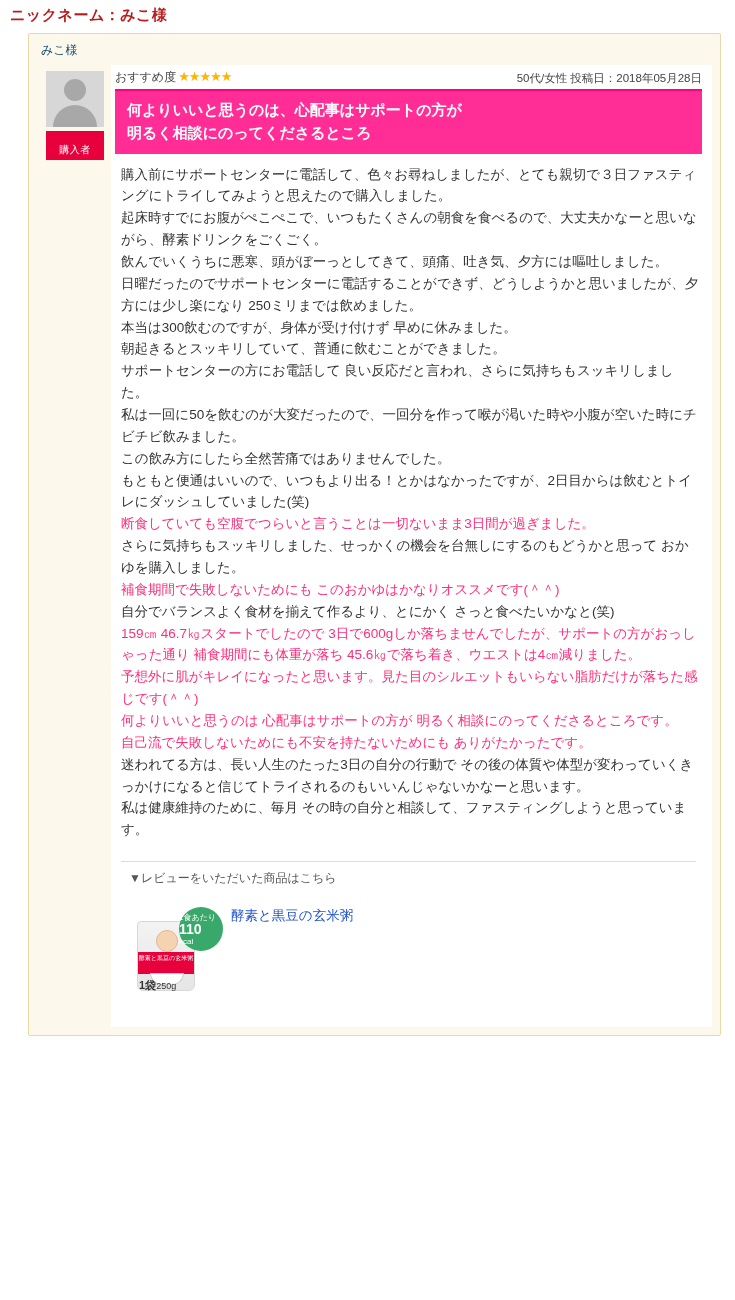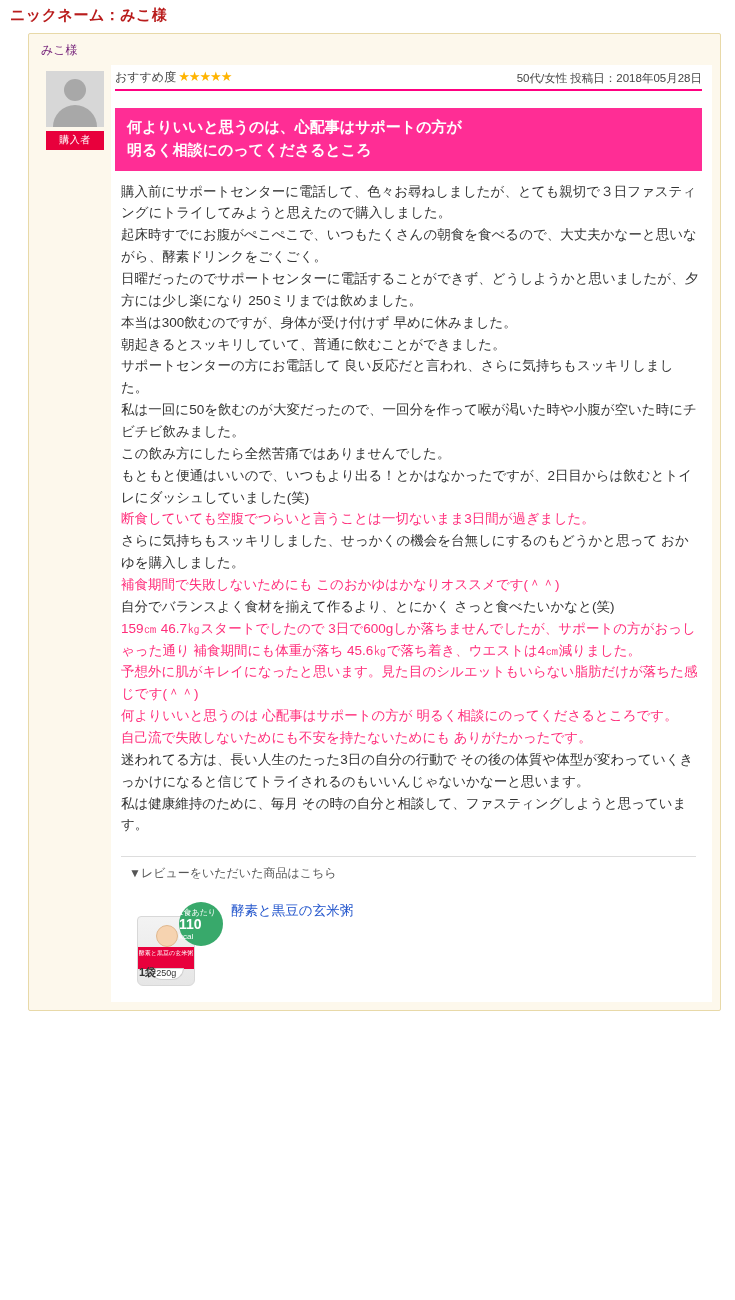--- a/index.html
+++ b/index.html
@@ -28,21 +28,21 @@
   }
   .review-card {
     margin: 0 14px 0 28px;
     border: 1px solid #e8d9a8;
     background: #fdf8ec;
     border-radius: 2px;
     box-sizing: border-box;
   }
   .card-header {
     font-size: 12px;
-    color: #701a75;
+    color: #0c4a6e;
     padding: 8px 10px 6px 12px;
   }
   .card-body {
     display: flex;
     background: #ffffff;
     margin: 0 8px 8px 8px;
     border: 0;
     box-sizing: border-box;
   }
   .avatar-col {
@@ -76,29 +76,29 @@
     border-radius: 22px 22px 0 0;
     background: #a8a8a8;
     left: 7px;
     top: 34px;
   }
   .buyer-badge {
     margin-top: 4px;
     background: #e8003c;
     color: #ffffff;
     font-size: 10px;
-    padding: 2px 0 3px 0;
+    padding: 12px 0 3px 0;
     width: 58px;
     margin-left: auto;
     margin-right: auto;
     letter-spacing: 0.5px;
   }
   .content-col {
     flex: 1;
-    padding: 4px 10px 0 4px;
+    padding: 4px 10px 20px 4px;
     box-sizing: border-box;
     background: #ffffff;
     min-width: 0;
   }
   .meta-row {
     display: flex;
     align-items: flex-end;
     justify-content: space-between;
     border-bottom: 2px solid #ff0080;
     padding-bottom: 3px;
@@ -120,21 +120,21 @@
     color: #444444;
     white-space: nowrap;
   }
   .title-band {
     background: #ff2d95;
     color: #ffffff;
     font-size: 15px;
     font-weight: bold;
     line-height: 1.55;
     padding: 7px 12px 9px 12px;
-    margin-top: 17px;
+    margin-top: 0;
   }
   .title-band .tline { display: block; }
   .review-text {
     font-size: 13.5px;
     line-height: 1.62;
     color: #333333;
     padding: 10px 2px 6px 6px;
   }
   .review-text p {
     margin: 0 0 0 0;
@@ -225,21 +225,21 @@
   }
   .kcal-badge .big {
     display: block;
     font-size: 14px;
     font-weight: bold;
     line-height: 1.05;
   }
   .bag-tag {
     position: absolute;
     left: 10px;
-    bottom: 8px;
+    bottom: 0;
     font-size: 9px;
     color: #333333;
     margin-top: 17px;
   }
   .bag-tag b { font-size: 11px; }
   .product-name {
     font-size: 13.5px;
     color: #2255cc;
     text-decoration: none;
     padding-top: 2px;
@@ -278,20 +278,21 @@
         </div>
 
         <div class="title-band">
           <span class="tline">何よりいいと思うのは、心配事はサポートの方が</span>
           <span class="tline">明るく相談にのってくださるところ</span>
         </div>
 
         <div class="review-text" id="review-text">
             <p class="">購入前にサポートセンターに電話して、色々お尋ねしましたが、とても親切で３日ファスティングにトライしてみようと思えたので購入しました。</p>
             <p class="">起床時すでにお腹がぺこぺこで、いつもたくさんの朝食を食べるので、大丈夫かなーと思いながら、酵素ドリンクをごくごく。</p>
+            <p class="">飲んでいくうちに悪寒、頭がぼーっとしてきて、頭痛、吐き気、夕方には嘔吐しました。</p>
             <p class="">日曜だったのでサポートセンターに電話することができず、どうしようかと思いましたが、夕方には少し楽になり 250ミリまでは飲めました。</p>
             <p class="">本当は300飲むのですが、身体が受け付けず 早めに休みました。</p>
             <p class="">朝起きるとスッキリしていて、普通に飲むことができました。</p>
             <p class="">サポートセンターの方にお電話して 良い反応だと言われ、さらに気持ちもスッキリしました。</p>
             <p class="">私は一回に50を飲むのが大変だったので、一回分を作って喉が渇いた時や小腹が空いた時にチビチビ飲みました。</p>
             <p class="">この飲み方にしたら全然苦痛ではありませんでした。</p>
             <p class="">もともと便通はいいので、いつもより出る！とかはなかったですが、2日目からは飲むとトイレにダッシュしていました(笑)</p>
             <p class="hl">断食していても空腹でつらいと言うことは一切ないまま3日間が過ぎました。</p>
             <p class="">さらに気持ちもスッキリしました、せっかくの機会を台無しにするのもどうかと思って おかゆを購入しました。</p>
             <p class="hl">補食期間で失敗しないためにも このおかゆはかなりオススメです(＾＾)</p>

